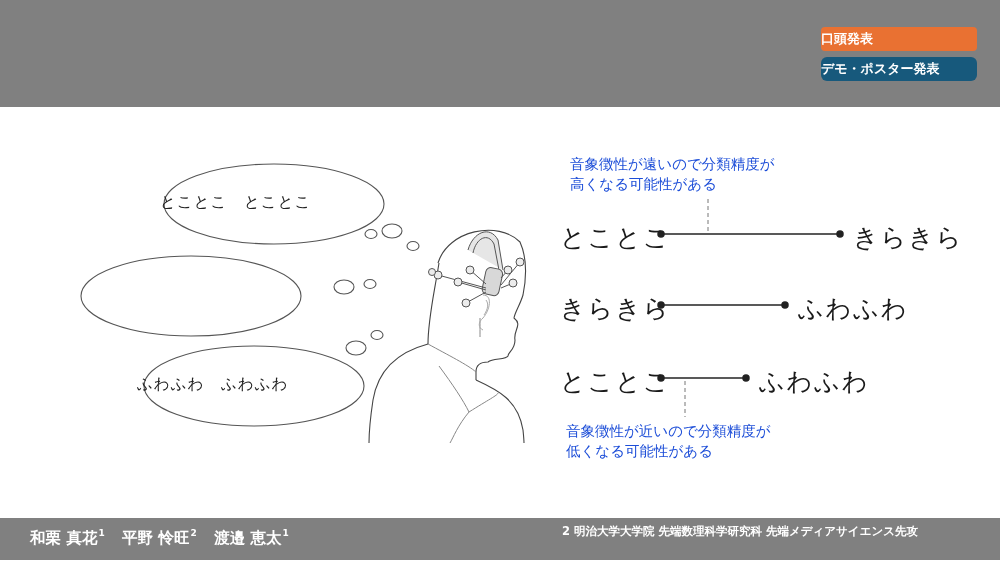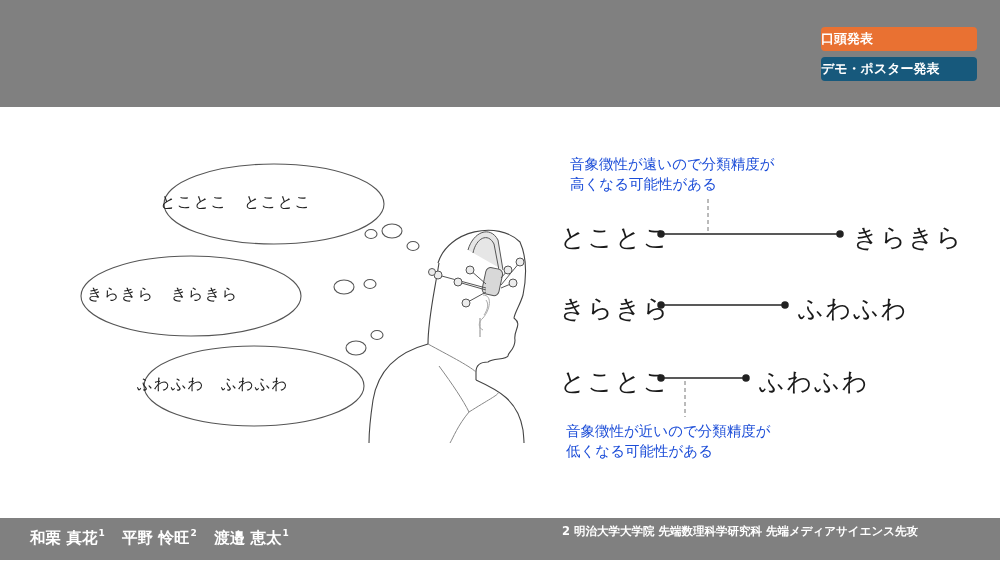--- a/index.html
+++ b/index.html
@@ -4,21 +4,21 @@
 <style>
   html, body { margin:0; padding:0; }
   body { width:1000px; height:565px; position:relative; background:#ffffff; overflow:hidden;
          font-family:"DejaVu Sans","Liberation Sans",sans-serif; color:#1a1a1a; }
   .header { position:absolute; left:0; top:0; width:1000px; height:107px; background:#808080; }
   .title { position:absolute; left:22px; top:34px; font-size:25.5px; font-weight:bold; color:#ffffff;
            letter-spacing:0.3px; white-space:nowrap; }
   .badge { position:absolute; left:821px; width:156px; height:24px; border-radius:4px; color:#fff;
            font-size:13px; font-weight:bold; text-align:left; line-height:24px; white-space:nowrap; }
   .badge-oral { top:27px; background:#e97132; }
-  .badge-demo { top:57px; background:#17597c; }
+  .badge-demo { top:57px; background:#17597c;border-radius:6px; }
 
   .footer { position:absolute; left:0; top:518px; width:1000px; height:54px; background:#808080; }
   .footer-bottom { position:absolute; left:0; top:560px; width:1000px; height:5px; background:#ffffff; }
   .authors { position:absolute; left:30px; top:10px; color:#fff; font-size:15.5px; font-weight:bold; white-space:nowrap; }
   .authors sup { font-size:9px; font-weight:bold; vertical-align:7px; margin-left:1px; }
   .authors .gap { display:inline-block; width:12px; }
   .affils { position:absolute; left:562px; top:5px; color:#fff; font-size:11.5px; font-weight:bold; line-height:16px; white-space:nowrap; }
 
   .illus { position:absolute; left:0; top:107px; width:540px; height:411px;padding-left:28px; }
   .bubble-text { position:absolute; font-size:15.5px; color:#222; white-space:nowrap; letter-spacing:1px; }
@@ -90,21 +90,20 @@
         <circle cx="442" cy="270" r="4"></circle>
         <circle cx="438" cy="303" r="4"></circle>
         <circle cx="492" cy="262" r="4"></circle>
         <circle cx="485" cy="283" r="4"></circle>
         <circle cx="480" cy="270" r="4"></circle>
         <circle cx="404" cy="272" r="3.5"></circle>
       </g>
     </g>
   </svg>
   <div class="bubble-text" style="left:160px; top:85px;">とことこ　とことこ</div>
-  <div class="bubble-text" style="left:87px; top:177px;">きらきら　きらきら</div>
   <div class="bubble-text" style="left:137px; top:267px;">ふわふわ　ふわふわ</div>
 </div>
 
 <svg class="diagram-svg" viewBox="540 107 460 411">
   <g stroke="#222" stroke-width="1.5" fill="#222">
     <line x1="661" y1="234" x2="840" y2="234"></line>
     <circle cx="661" cy="234" r="3"></circle>
     <circle cx="840" cy="234" r="3"></circle>
     <line x1="661" y1="305" x2="785" y2="305"></line>
     <circle cx="661" cy="305" r="3"></circle>

